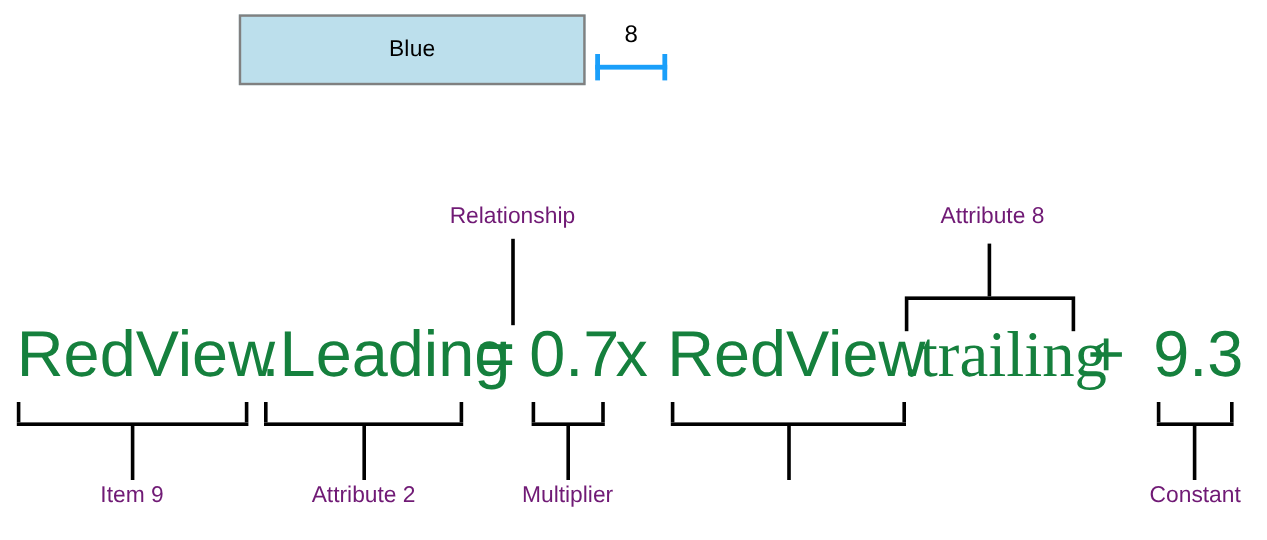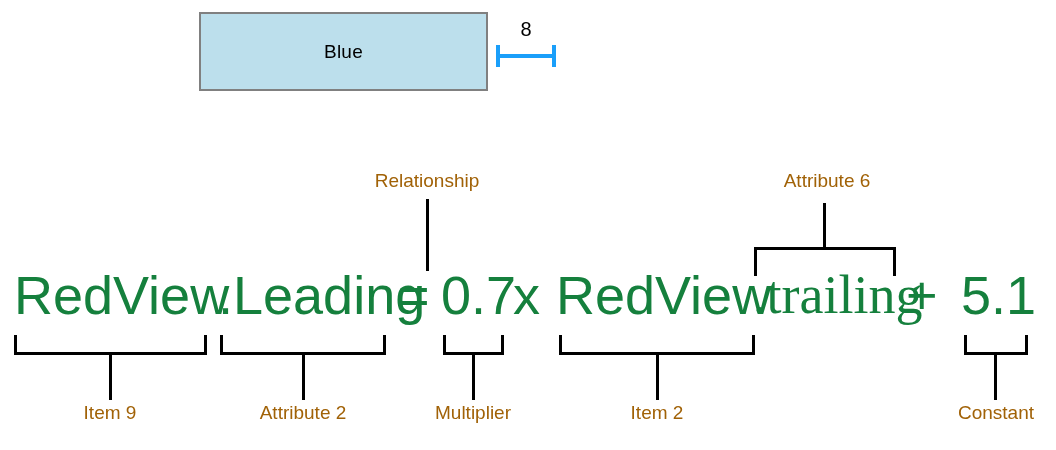--- a/index.html
+++ b/index.html
@@ -28,21 +28,21 @@
     align-items: center;
     justify-content: center;
     font-size: 19px;
     color: #000;
     letter-spacing: .2px;
   }
   #blue-box {
     left: 199px;
     top: 12px;
     width: 289px;
-    height: 79px;
+    height: 59px;
     background: #bcdfec;
   }
   #red-box {
     left: 566px;
     top: 12px;
     width: 287px;
     height: 83px;
     background: #f2a491;
   }
 
@@ -109,21 +109,21 @@
   #eq-item2    { position: absolute; left: 556px; top: 0; }
   #eq-attr2    { position: absolute; left: 753px; top: 0; font-family: Liberation Serif, serif; }
   #eq-plus     { position: absolute; left: 906px; top: 0; }
   #eq-const    { position: absolute; left: 961px; top: 0; }
 
   
   .ann-label {
     position: absolute;
     font-size: 19px;
     line-height: 22px;
-    color: #a16207;
+    color: #701a75;
     text-align: center;
     white-space: nowrap;
   }
   
   .bracket {
     position: absolute;
   }
   .bracket .bar {
     position: absolute;
     left: 0;
@@ -174,38 +174,38 @@
 
   <div id="spacing-indicator">
     <div id="spacing-cap-left"></div>
     <div id="spacing-bar"></div>
     <div id="spacing-cap-right"></div>
   </div>
 
   <div class="ann-label" style="left:347px; top:170px; width:160px;">Relationship</div>
   <div class="connector" style="left:426px; top:199px; height:72px;"></div>
 
-  <div class="ann-label" style="left:747px; top:170px; width:160px;">Attribute 6</div>
+  <div class="ann-label" style="left:747px; top:170px; width:160px;">Attribute 8</div>
   <div class="bracket bracket-up" style="left:754px; top:223px; width:142px; height:27px;">
     <div class="stem" style="left:69px;"></div>
     <div class="bar"></div>
     <div class="leg leg-left"></div>
     <div class="leg leg-right"></div>
   </div>
 
   <div id="equation">
     <span class="eq-token" id="eq-item1">RedView</span>
     <span class="eq-token" id="eq-attr1">.Leading</span>
     <span class="eq-token" id="eq-eq">=</span>
     <span class="eq-token" id="eq-mult">0.7</span>
     <span class="eq-token" id="eq-times">x</span>
     <span class="eq-token" id="eq-item2">RedView</span>
     <span class="eq-token" id="eq-attr2">.trailing</span>
     <span class="eq-token" id="eq-plus">+</span>
-    <span class="eq-token" id="eq-const">5.1</span>
+    <span class="eq-token" id="eq-const">9.3</span>
   </div>
 
   <div class="bracket bracket-down" style="left:14px; top:352px; width:193px; height:48px;">
     <div class="bar"></div>
     <div class="leg leg-left"></div>
     <div class="leg leg-right"></div>
     <div class="stem" style="left:95px;"></div>
   </div>
   <div class="ann-label" style="left:30px; top:402px; width:160px;">Item 9</div>
 
@@ -224,21 +224,20 @@
     <div class="stem" style="left:29px;"></div>
   </div>
   <div class="ann-label" style="left:393px; top:402px; width:160px;">Multiplier</div>
 
   <div class="bracket bracket-down" style="left:559px; top:352px; width:196px; height:48px;">
     <div class="bar"></div>
     <div class="leg leg-left"></div>
     <div class="leg leg-right"></div>
     <div class="stem" style="left:97px;"></div>
   </div>
-  <div class="ann-label" style="left:577px; top:402px; width:160px;">Item 2</div>
 
   <div class="bracket bracket-down" style="left:964px; top:352px; width:64px; height:48px;">
     <div class="bar"></div>
     <div class="leg leg-left"></div>
     <div class="leg leg-right"></div>
     <div class="stem" style="left:30px;"></div>
   </div>
   <div class="ann-label" style="left:916px; top:402px; width:160px;">Constant</div>
 
 </div>

